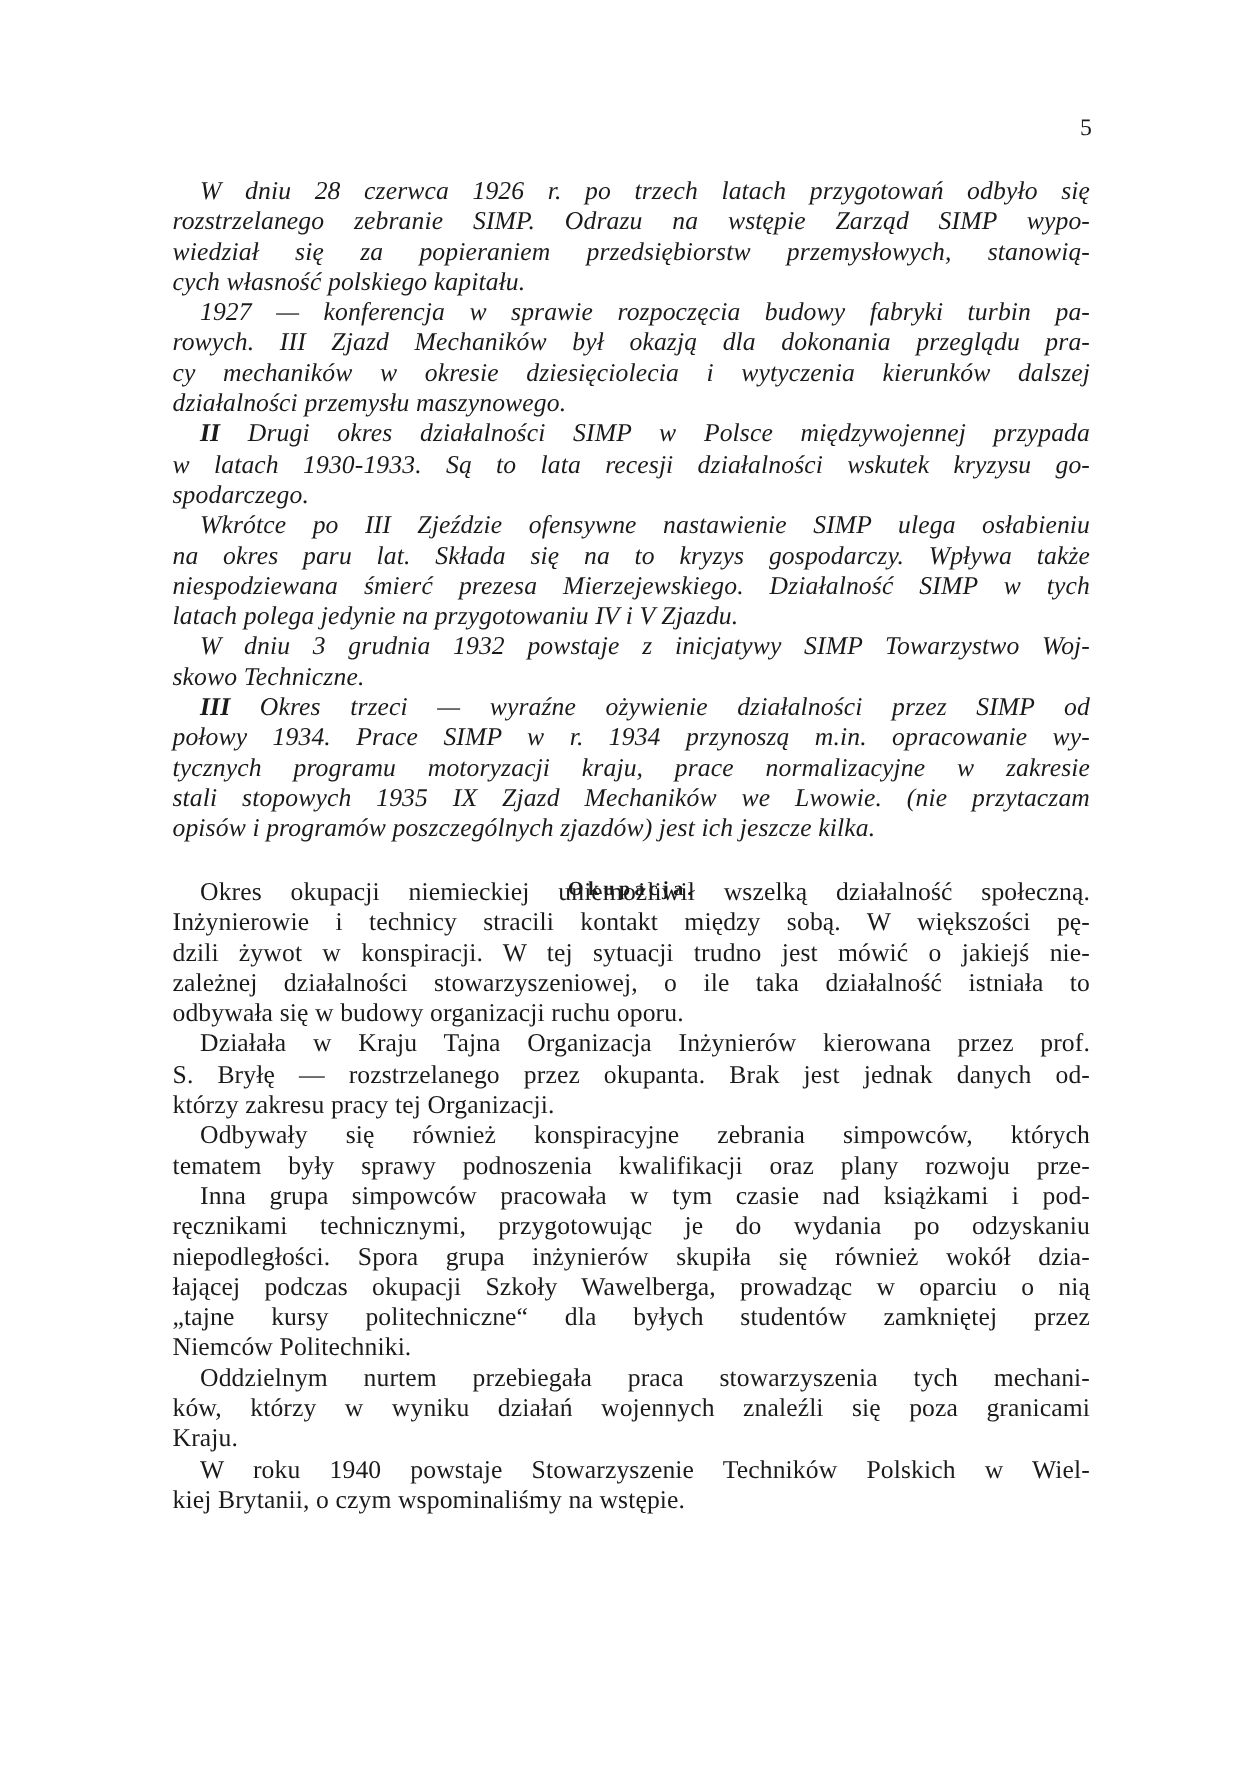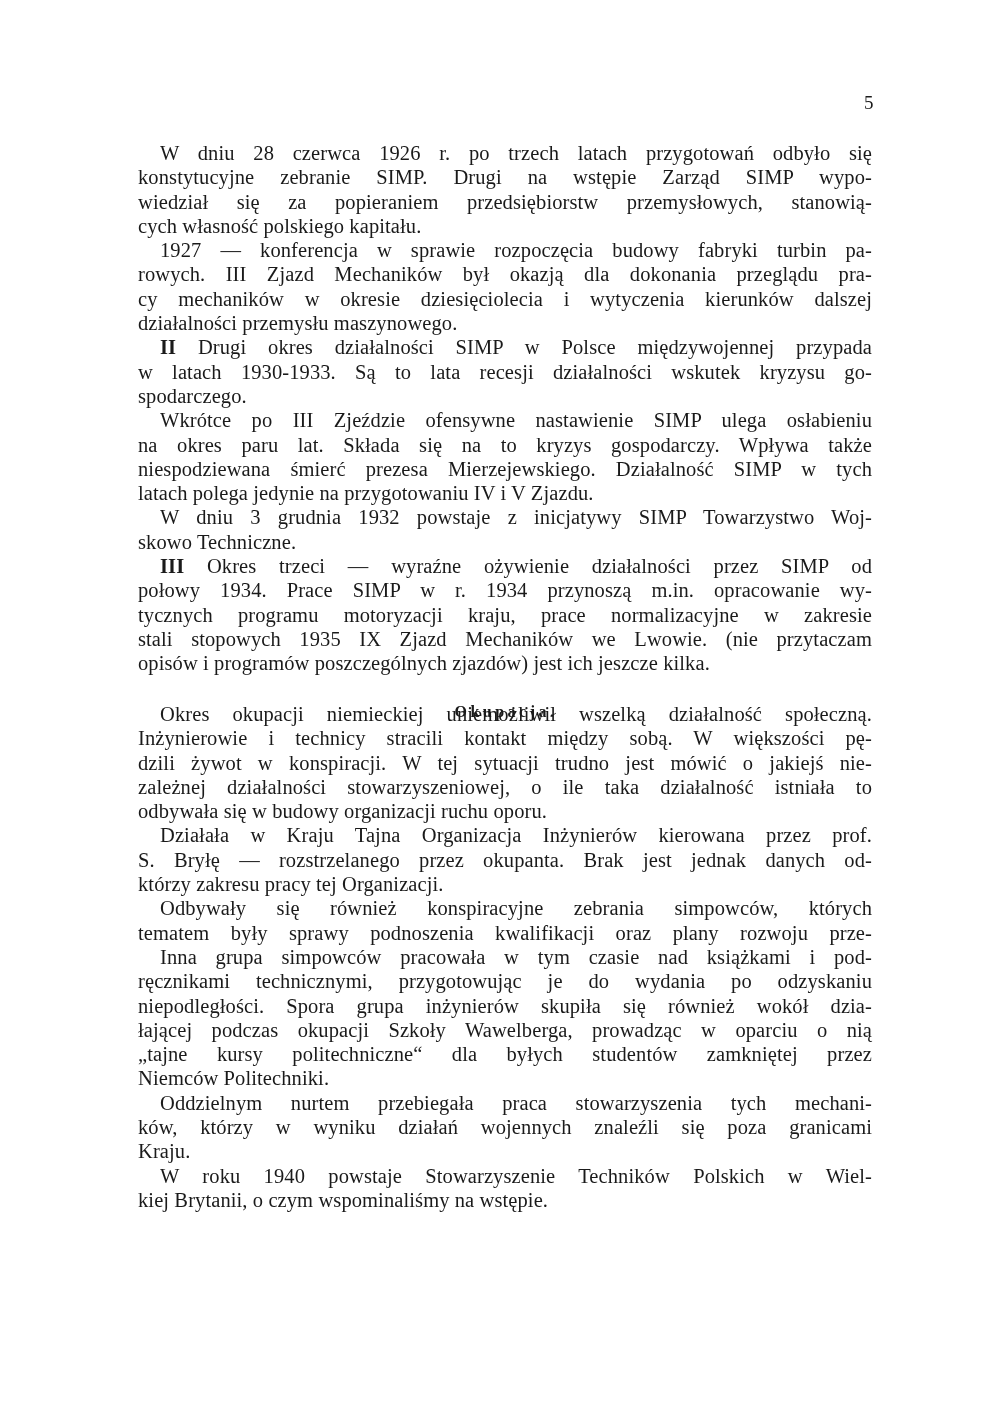--- a/index.html
+++ b/index.html
@@ -36,21 +36,21 @@
       text-align: justify;
       text-align-last: justify;
       letter-spacing: 0.1px;
     }
     .line.last {
       text-align-last: left;
     }
     .line.indent {
       padding-left: 22px;
     }
-    .block-1 { top: 141px; }
+    .block-1 { top: 141px; font-style: italic; }
     .block-2 { top: 702px; }
     .heading {
       position: absolute;
       top: 700px;
       left: 0;
       width: 1000px;
       text-align: center;
       font-weight: bold;
       font-size: 16px;
       letter-spacing: 3.5px;
@@ -60,21 +60,21 @@
     }
   </style>
 </head>
 <body>
 
 <div>
   <div class="page-number">5</div>
 
   <div class="text-block block-1">
       <span class="line indent">W dniu 28 czerwca 1926 r. po trzech latach przygotowań odbyło się</span>
-      <span class="line">konstytucyjne zebranie SIMP. Drugi na wstępie Zarząd SIMP wypo-</span>
+      <span class="line">rozstrzelanego zebranie SIMP. Odrazu na wstępie Zarząd SIMP wypo-</span>
       <span class="line">wiedział się za popieraniem przedsiębiorstw przemysłowych, stanowią-</span>
       <span class="line last">cych własność polskiego kapitału.</span>
       <span class="line indent">1927 — konferencja w sprawie rozpoczęcia budowy fabryki turbin pa-</span>
       <span class="line">rowych. III Zjazd Mechaników był okazją dla dokonania przeglądu pra-</span>
       <span class="line">cy mechaników w okresie dziesięciolecia i wytyczenia kierunków dalszej</span>
       <span class="line last">działalności przemysłu maszynowego.</span>
       <span class="line indent"><b>II</b> Drugi okres działalności SIMP w Polsce międzywojennej przypada</span>
       <span class="line">w latach 1930-1933. Są to lata recesji działalności wskutek kryzysu go-</span>
       <span class="line last">spodarczego.</span>
       <span class="line indent">Wkrótce po III Zjeździe ofensywne nastawienie SIMP ulega osłabieniu</span>

